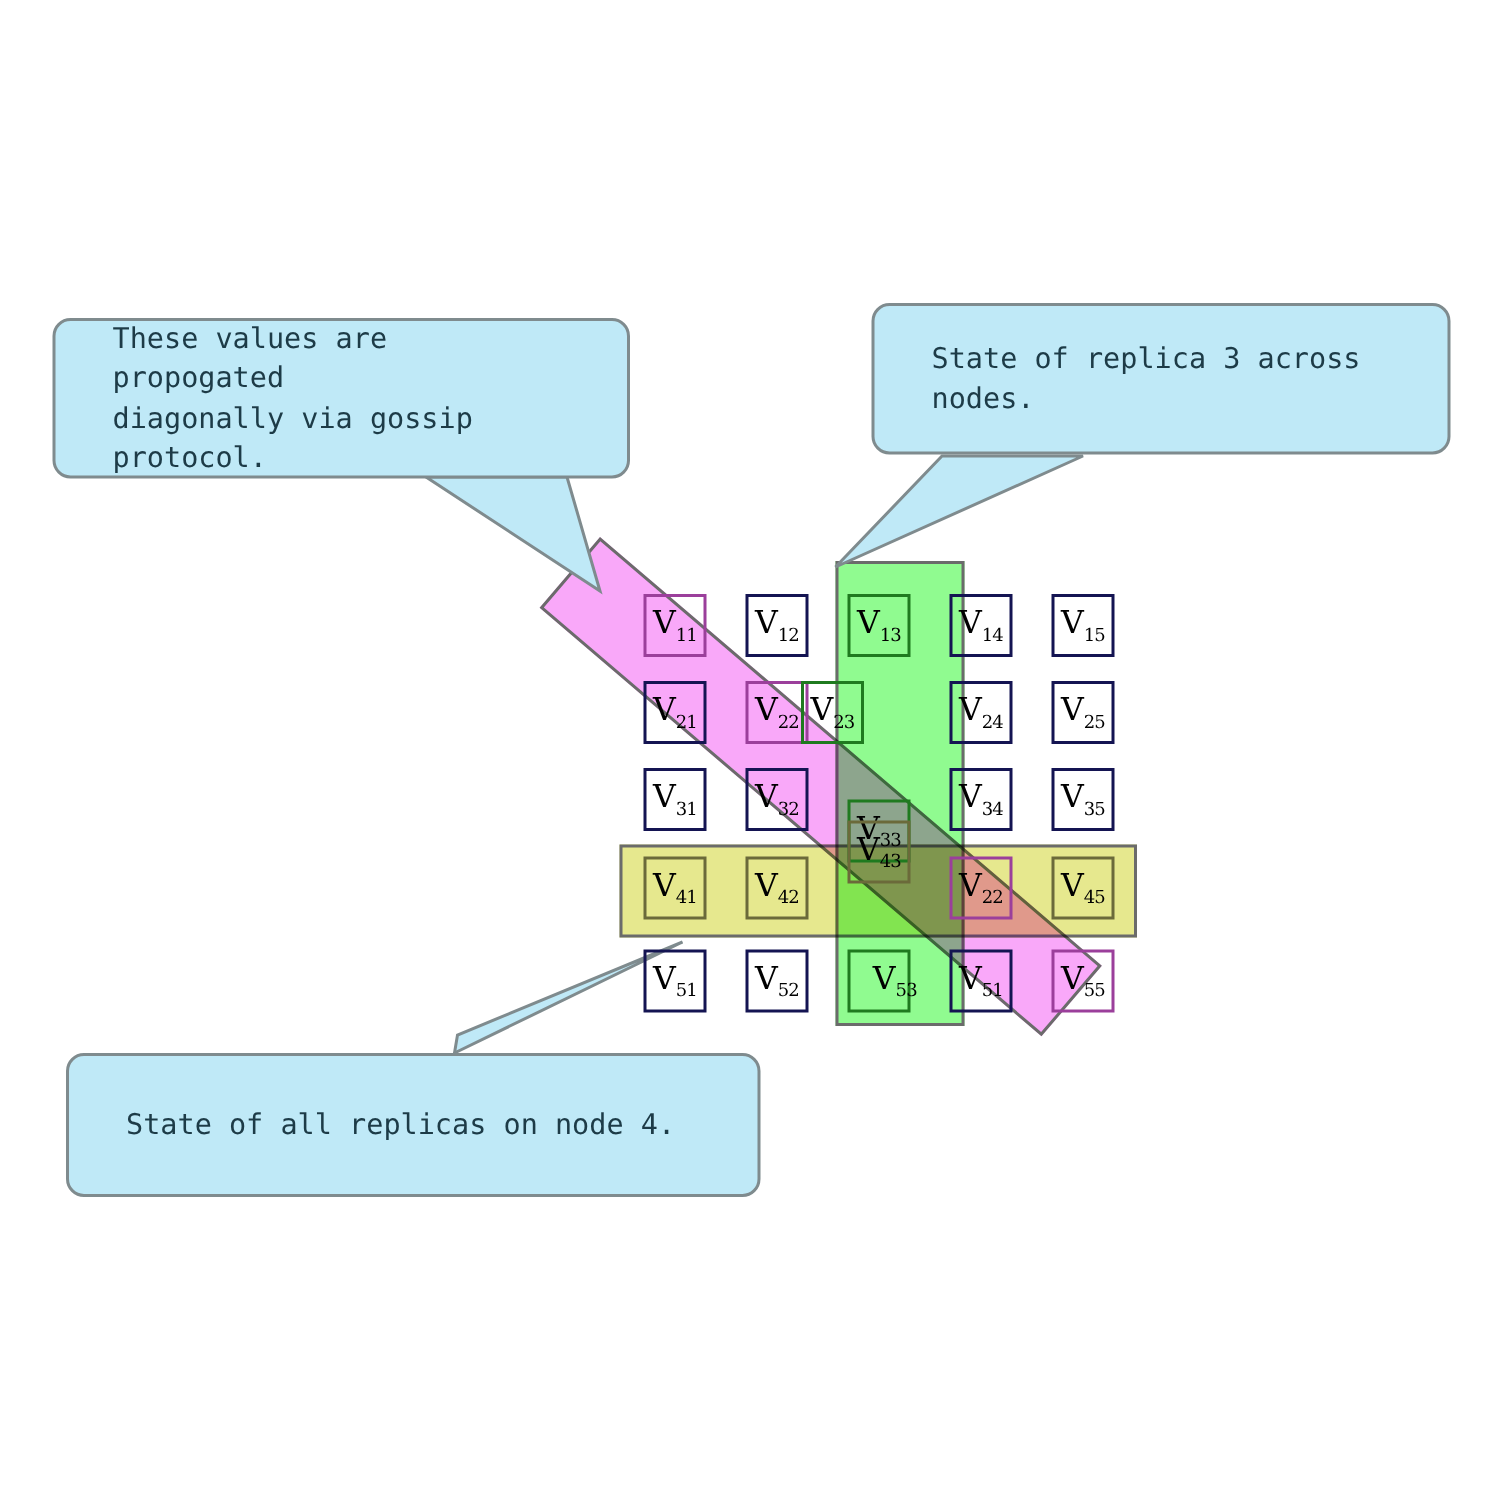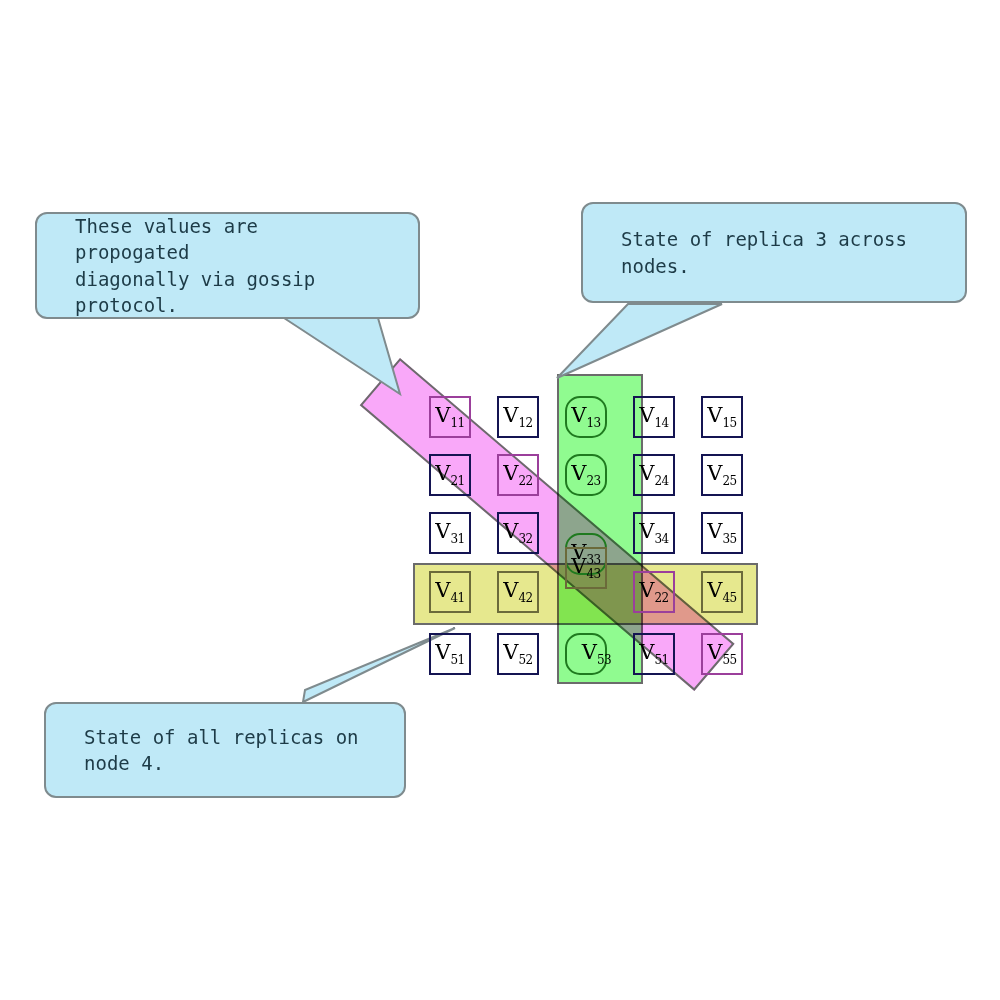--- a/index.html
+++ b/index.html
@@ -31,42 +31,42 @@
   .cell{
     position:absolute;width:42px;height:42px;
     border:2px solid #141452;box-sizing:border-box;
     background:transparent;
     display:flex;align-items:center;justify-content:center;
     font-family:"DejaVu Serif",serif;
     font-size:21px;color:#000;line-height:1;
   }
   .cell .v{font-style:normal;}
   .cell .sub{font-size:12px;vertical-align:sub;letter-spacing:-0.5px;}
-  .cell.green-b{border-color:#1f7a1f;border-radius:15px;}
+  .cell.green-b{border-color:#1f7a1f;}
   .cell.pink-b{border-color:#9b3f9b;}
   .cell.olive-b{border-color:#6b6a3a;}
 
   
   .callout{
     position:absolute;
     background:#bfe9f7;
     border:2px solid #7f8b8e;
     border-radius:12px;
     box-sizing:border-box;
     color:#1d3b47;
     font-family:"DejaVu Sans Mono",monospace;
     font-size:19px;
     line-height:1.38;
     display:flex;align-items:center;
     padding:0 38px;
     white-space:pre-line;
   }
   #callout-diag{left:35px;top:212px;width:385px;height:107px;}
   #callout-col {left:581px;top:202px;width:386px;height:101px;}
-  #callout-row {left:44px;top:702px;width:362px;height:96px;}
+  #callout-row {left:44px;top:702px;width:463px;height:96px;}
 
   .tail{position:absolute;overflow:visible;}
   svg{display:block;}
 </style>
 </head>
 <body>
 
 <div id="stage">
 
   <div class="band" id="col-band"></div>
@@ -102,21 +102,21 @@
   <div class="cell" style="left:701px;top:396px;">
     <span><span class="v">V</span><span class="sub">15</span></span>
   </div>
 
   <div class="cell" style="left:429px;top:454px;">
     <span><span class="v">V</span><span class="sub">21</span></span>
   </div>
   <div class="cell pink-b" style="left:497px;top:454px;">
     <span><span class="v">V</span><span class="sub">22</span></span>
   </div>
-  <div class="cell green-b" style="left:565px;top:454px;">
+  <div class="cell green-b" style="left:534px;top:454px;">
     <span><span class="v">V</span><span class="sub">23</span></span>
   </div>
   <div class="cell" style="left:633px;top:454px;">
     <span><span class="v">V</span><span class="sub">24</span></span>
   </div>
   <div class="cell" style="left:701px;top:454px;">
     <span><span class="v">V</span><span class="sub">25</span></span>
   </div>
 
   <div class="cell" style="left:429px;top:512px;">

